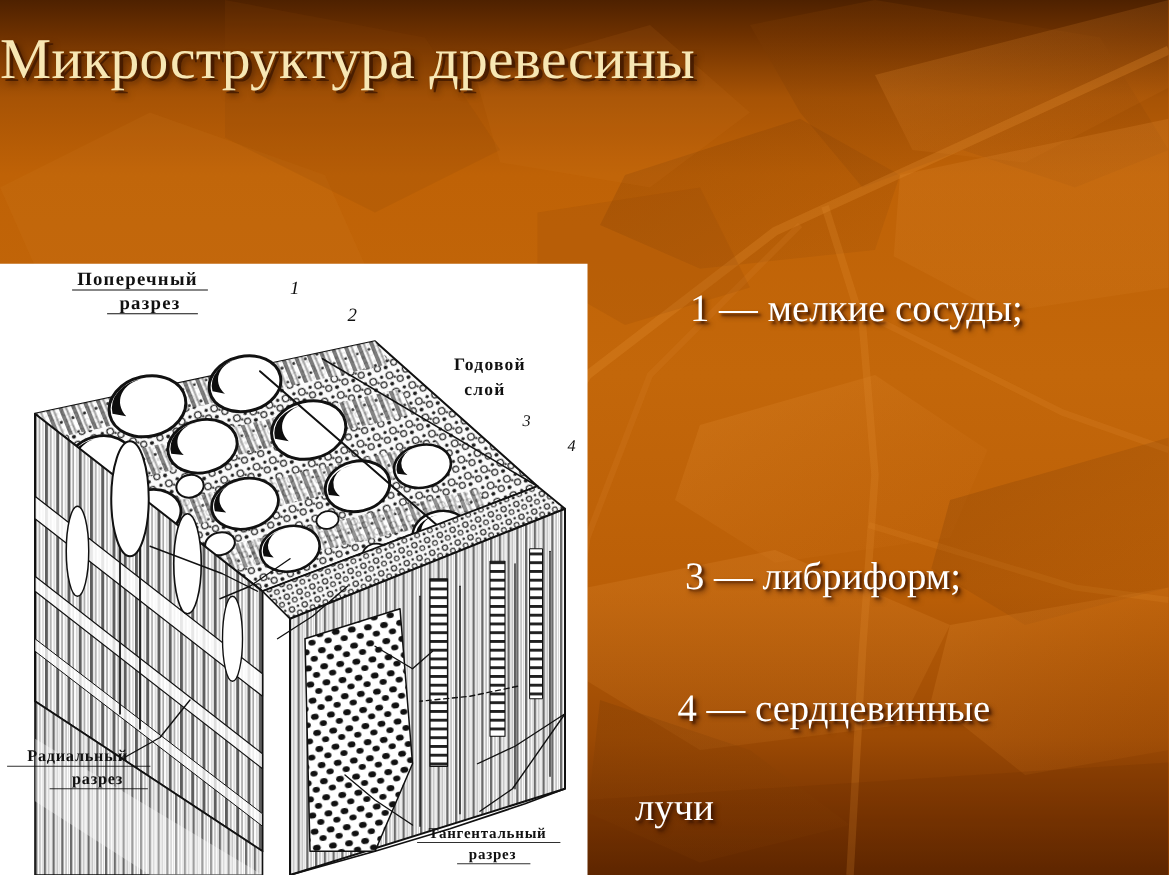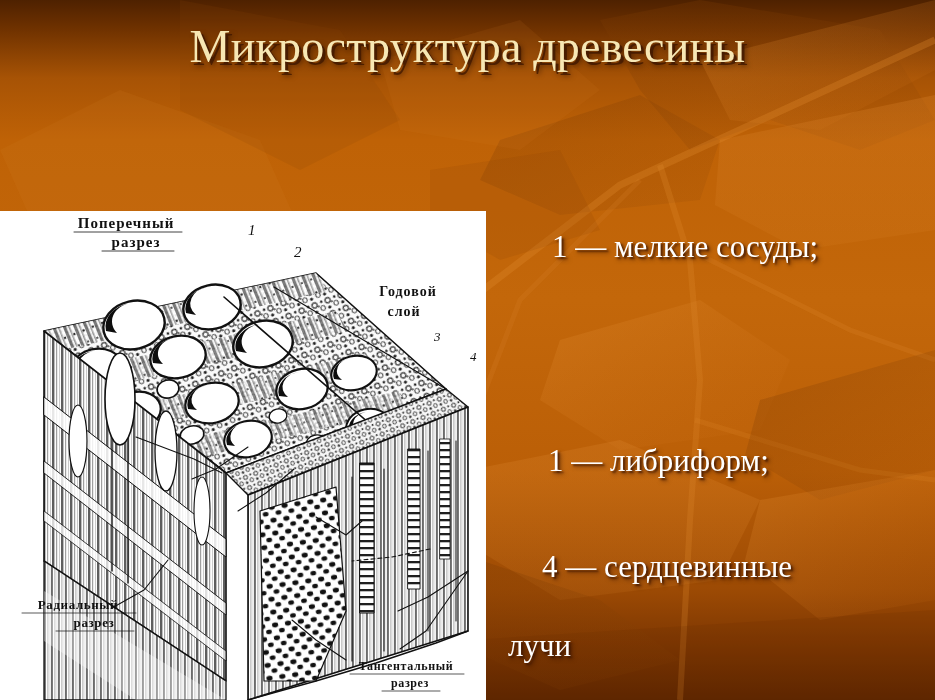--- a/index.html
+++ b/index.html
@@ -22,35 +22,33 @@
         #7a3502 650px,
         #5c2501 700px);
   }
   
   .motif{position:absolute;inset:0;overflow:hidden;pointer-events:none;}
   .motif svg{position:absolute;top:0;left:0;width:935px;height:700px;}
 
   
   #title{
     position:absolute;left:0;top:16px;width:935px;
-    text-align:center;
     font-size:46px;line-height:62px;
     color:#f7e7b4;
     font-family:"Liberation Serif", serif;
     text-shadow:3px 3px 0px rgba(60,22,0,.75), 4px 4px 5px rgba(40,14,0,.55);
     letter-spacing:.2px;
   }
   #title .line{display:block;white-space:nowrap;}
 
   
   #figure-panel{
     position:absolute;left:0px;top:211px;width:470px;height:489px;
     background:#ffffff;
     overflow:hidden;
-    padding-left:16px;
   }
   #figure-panel svg{display:block;width:470px;height:489px;}
 
   
   #legend{
     position:absolute;left:480px;top:214px;width:455px;height:470px;
   }
   .legend-item{
     position:absolute;
     color:#ffffff;
@@ -304,18 +302,18 @@
           <text id="num-2" x="278" y="46" font-size="15" font-style="italic">2</text>
           <text id="num-3" x="418" y="130" font-size="13" font-style="italic">3</text>
           <text id="num-4" x="454" y="150" font-size="13" font-style="italic">4</text>
         </g>
       </g>
     </svg>
   </div>
 
   <div id="legend">
     <div class="legend-item li1">1 — мелкие сосуды;</div>
-    <div class="legend-item li3">1 — либриформ;</div>
+    <div class="legend-item li3">3 — либриформ;</div>
     <div class="legend-item li4">4 — сердцевинные</div>
     <div class="legend-item li4b">лучи</div>
   </div>
 
 </div>
 
 </body></html>

